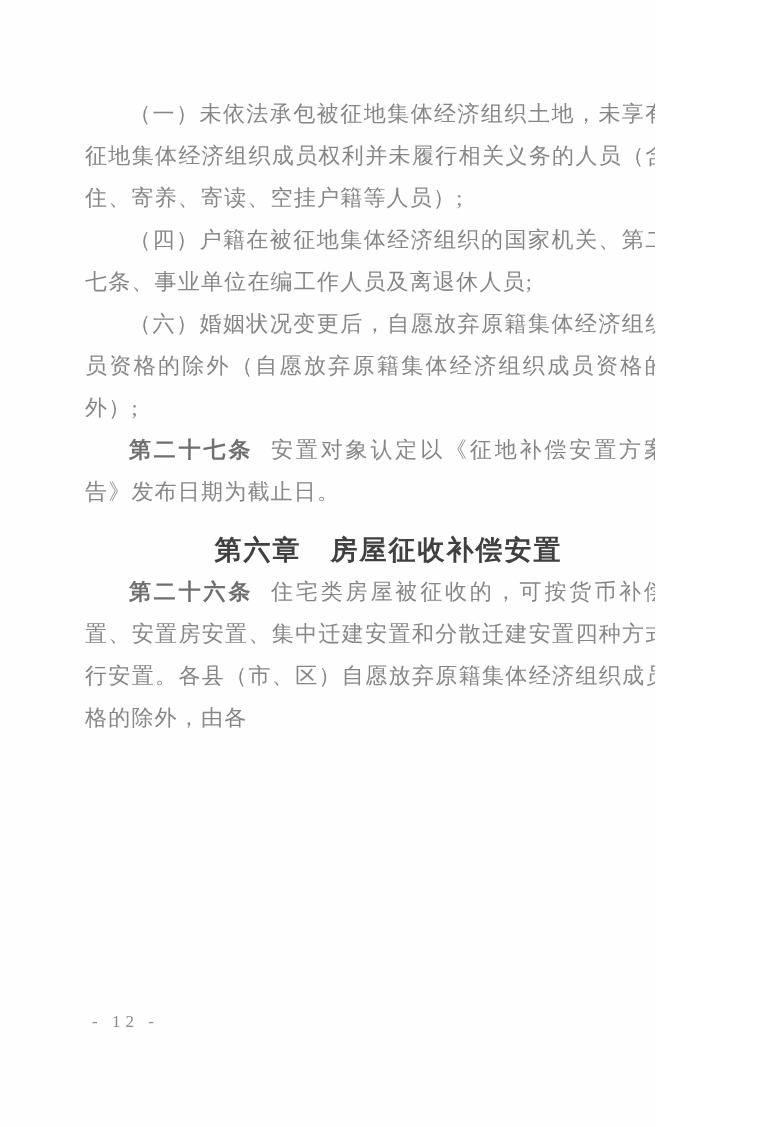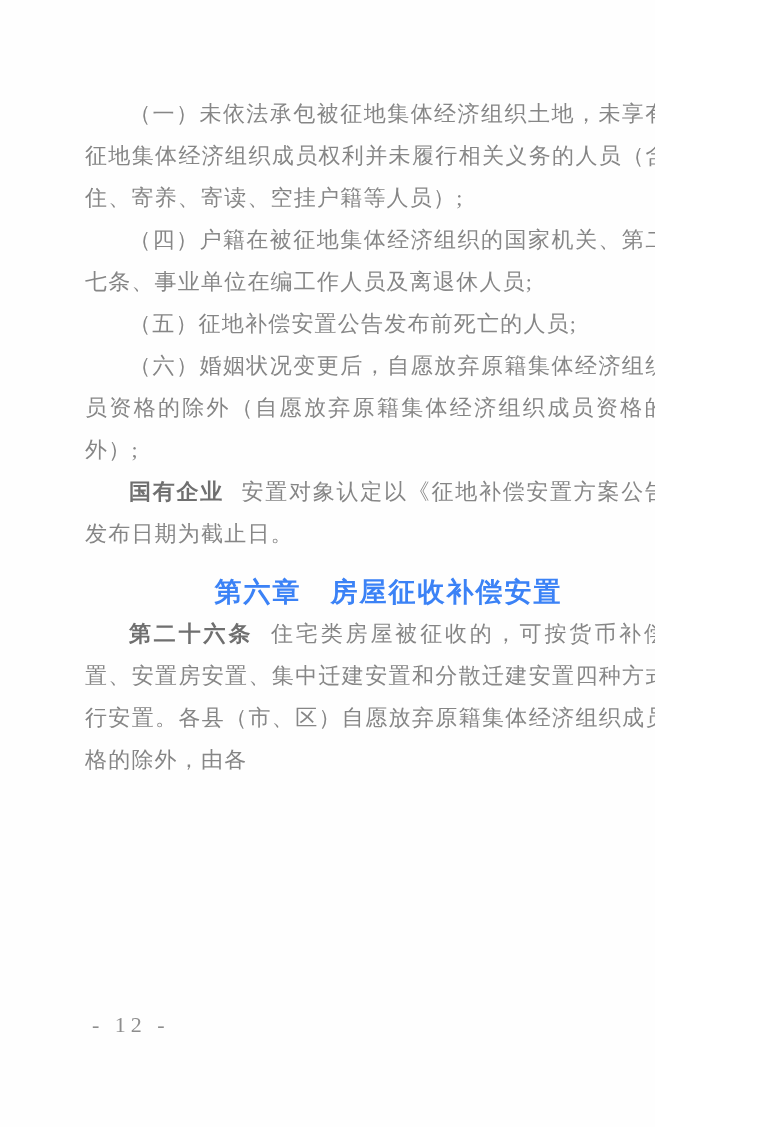--- a/index.html
+++ b/index.html
@@ -37,52 +37,51 @@
     color: #6f6f6f;
     margin-right: 0.8em;
   }
   .chapter {
     margin: 16px 0 0 0;
     font-family: "Liberation Sans", "DejaVu Sans", sans-serif;
     font-weight: bold;
     font-size: 27px;
     line-height: 42px;
     letter-spacing: 2px;
-    color: #3b82f6;
+    color: #404040;
     text-align: center;
     text-indent: 0;
   }
   .page-footer {
     position: absolute;
     top: 1012px;
     left: 92px;
-    font-size: 22px;
+    font-size: 17px;
     letter-spacing: 5px;
     color: #8d8d8d;
     font-family: "Liberation Serif", "DejaVu Serif", serif;
   }
 </style>
 </head>
 <body>
 
 <div class="page">
   <div class="content">
 
     <p class="para">（一）未依法承包被征地集体经济组织土地，未享有被征地集体经济组织成员权利并未履行相关义务的人员（含寄住、寄养、寄读、空挂户籍等人员）;</p>
 
 
 
     <p class="para">（四）户籍在被征地集体经济组织的国家机关、第二十七条、事业单位在编工作人员及离退休人员;</p>
 
-    <p class="para">（五）征地补偿安置公告发布前死亡的人员;</p>
 
     <p class="para">（六）婚姻状况变更后，自愿放弃原籍集体经济组织成员资格的除外（自愿放弃原籍集体经济组织成员资格的除外）;</p>
 
 
-    <p class="para"><span class="article-label">国有企业</span><span>安置对象认定以《征地补偿安置方案公告》发布日期为截止日。</span></p>
+    <p class="para"><span class="article-label">第二十七条</span><span>安置对象认定以《征地补偿安置方案公告》发布日期为截止日。</span></p>
 
     <h2 class="chapter">第六章　房屋征收补偿安置</h2>
 
     <p class="para"><span class="article-label">第二十六条</span><span>住宅类房屋被征收的，可按货币补偿安置、安置房安置、集中迁建安置和分散迁建安置四种方式进行安置。各县（市、区）自愿放弃原籍集体经济组织成员资格的除外，由各</span></p>
 
   </div>
 
   <div class="page-footer">- 12 -</div>
 </div>
 

